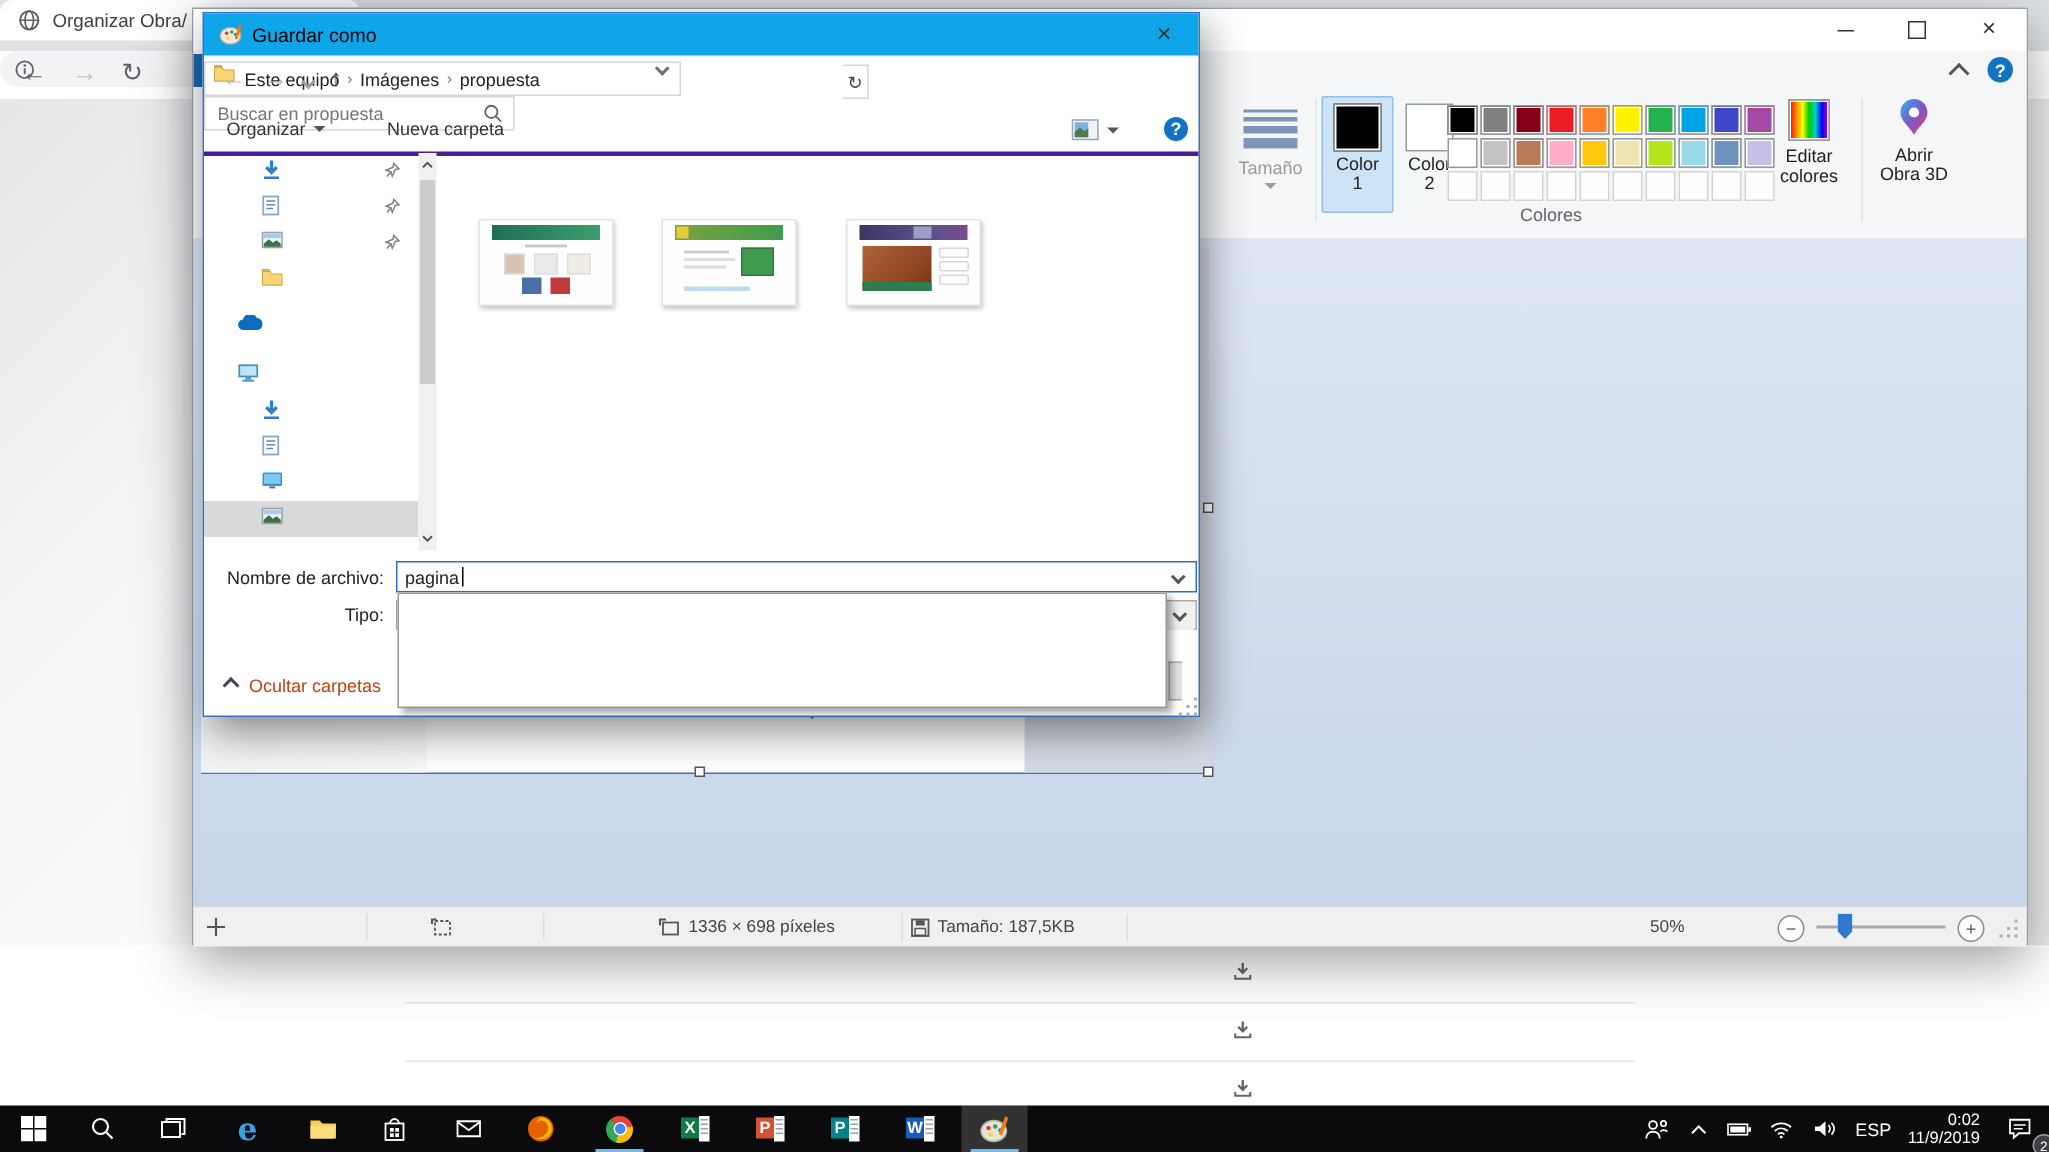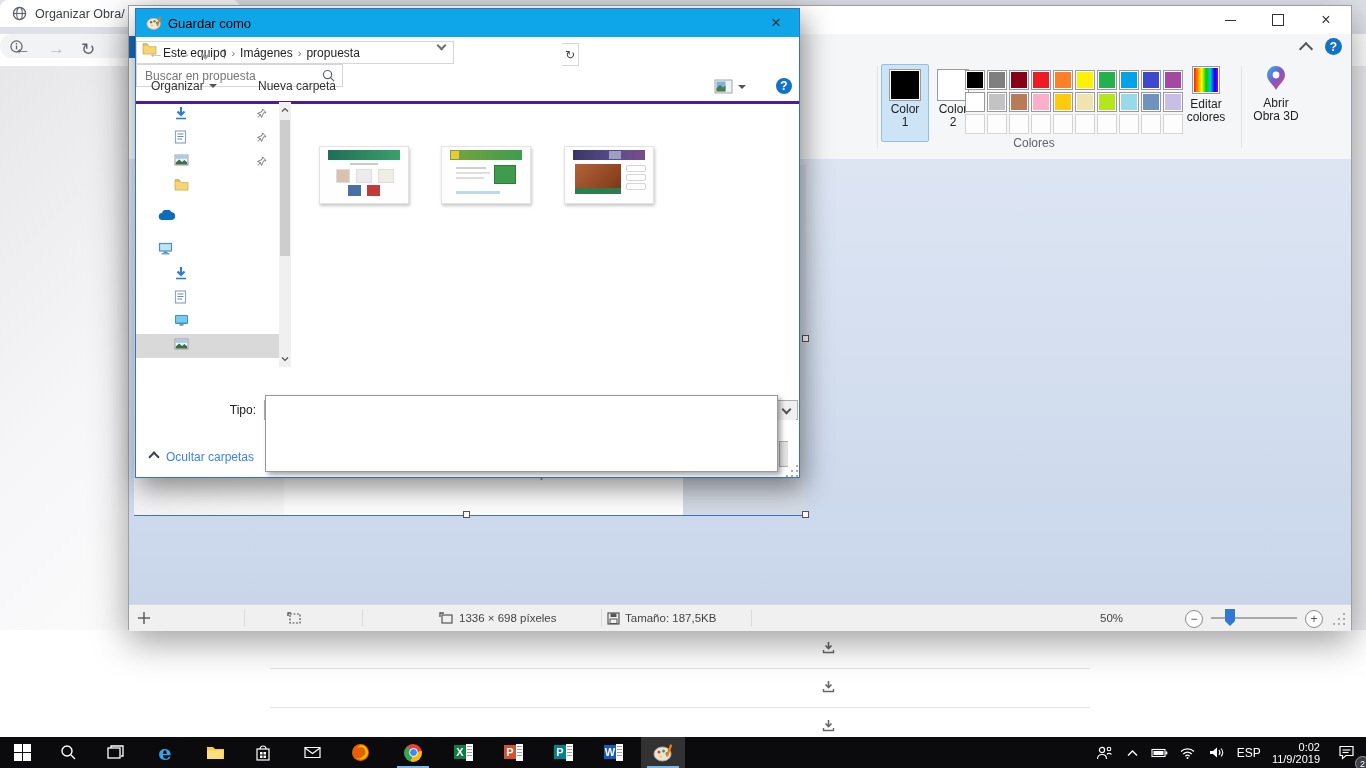--- a/index.html
+++ b/index.html
@@ -107,21 +107,21 @@
   #fn-label{position:absolute;right:543px;top:4px;white-space:nowrap}
   #fn-input{position:absolute;left:128px;top:0;width:534px;height:21px;border:1px solid #2e6fc1;box-sizing:border-box;background:#fff;display:flex;align-items:center}
   #fn-text{margin-left:5px}
   #caret{width:1px;height:13px;background:#000;margin-left:2px}
   #type-row{left:0;top:391px;width:100%;height:21px}
   #type-label{position:absolute;right:543px;top:3px}
   #type-combo{position:absolute;left:128px;top:0;width:534px;height:20px;border:1px solid #adadad;background:#f0f0f0;box-sizing:border-box}
   .combo-arrow{position:absolute;right:1px;top:1px;width:19px;height:18px;background:#f0f0f0;display:flex;align-items:center;justify-content:center}
   #autocomplete{left:129px;top:386px;width:513px;height:77px;background:#fff;border:1px solid #999;box-shadow:3px 3px 5px rgba(0,0,0,.35);box-sizing:border-box}
   #btn-sliver{left:643px;top:432px;width:9px;height:26px;background:#e1e1e1;border:1px solid #adadad;border-right:none;box-sizing:border-box}
-  #dlg-footer-label{left:14px;top:441px;display:flex;align-items:center;gap:8px;color:#3b82f6}
+  #dlg-footer-label{left:14px;top:441px;display:flex;align-items:center;gap:8px;color:#c2410c}
 
   
   #taskbar{left:0;top:737px;width:1366px;height:31px;background:#0b0b0d;z-index:50}
   .tb-cell{position:absolute;top:0;width:44px;height:31px;display:flex;align-items:center;justify-content:center}
   .tb-cell.active{background:rgba(255,255,255,.16)}
   .tb-underline{position:absolute;left:6px;bottom:0;width:32px;height:2px;background:#76b9ed}
   .office-ic{position:relative;width:19px;height:17px}
   .office-sq{position:absolute;left:0;top:1px;width:13px;height:14px;color:#fff;font-weight:bold;font-size:11px;display:flex;align-items:center;justify-content:center}
   .office-doc{position:absolute;right:0;top:0;width:7px;height:17px;background:#fff;box-sizing:border-box;padding:2px 1px;display:flex;flex-direction:column;gap:2px}
   .office-doc i{display:block;height:1px;background:#9aa0a6}
@@ -201,20 +201,30 @@
         <span class="maxbox"></span>
       </div>
     <div class="winctl" style="left:1174px">×</div>
   </div>
   <div class="s" id="paint-tabsrow">
     <div class="s" id="archivo-sliver"></div>
     <span class="s chev up" style="left:1172px;top:10px"></span>
     <div class="s help-circle" style="left:1196px;top:4px">?</div>
   </div>
   <div class="s" id="paint-ribbon">
+    <div class="s" id="grp-size">
+      <div style="padding-top:4px">
+        <div class="size-line" style="width:36px;height:2px"></div>
+        <div class="size-line" style="width:36px;height:3px"></div>
+        <div class="size-line" style="width:36px;height:5px"></div>
+        <div class="size-line" style="width:36px;height:7px"></div>
+      </div>
+      <div id="size-label">Tamaño</div>
+      <div class="tiny-tri" style="margin:3px auto 0;border-top-color:#9b9b9b"></div>
+    </div>
     <div class="rib-sep" style="left:748px"></div>
     <div class="colorbox sel" style="left:752px">
       <div class="swatch-big" id="swatch-color1" style="background: rgb(0, 0, 0);"></div>
       <div class="cl">Color</div>
       <div class="cl">1</div>
     </div>
     <div class="colorbox" style="left:800px">
       <div class="swatch-big" id="swatch-color2" style="background: rgb(255, 255, 255);"></div>
       <div class="cl">Color</div>
       <div class="cl">2</div>
@@ -553,20 +563,28 @@
             <div style="position:absolute;left:10px;top:41px;width:46px;height:6px;background:#2e7d4f"></div>
             <div style="position:absolute;left:61px;top:18px;width:18px;height:5px;border:1px solid #d5d5d5;border-radius:2px"></div>
             <div style="position:absolute;left:61px;top:27px;width:18px;height:5px;border:1px solid #d5d5d5;border-radius:2px"></div>
             <div style="position:absolute;left:61px;top:36px;width:18px;height:5px;border:1px solid #d5d5d5;border-radius:2px"></div>
           </div>
           <div class="thumb-name"></div>
         </div>
       </div>
   </div>
 
+  <div class="s" id="fn-row">
+    <span id="fn-label">Nombre de archivo:</span>
+    <div id="fn-input">
+      <span id="fn-text">pagina</span>
+      <span id="caret"></span>
+      <span class="chev down" style="margin-left:auto;margin-right:8px;width:5px;height:5px;border-color:#555"></span>
+    </div>
+  </div>
   <div class="s" id="type-row">
     <span id="type-label">Tipo:</span>
     <div id="type-combo">
       <div class="combo-arrow">
           <span class="chev down" style="width:5px;height:5px;border-color:#555;margin-top:-3px"></span>
         </div>
     </div>
   </div>
 
   <div class="s" id="btn-sliver"></div>

